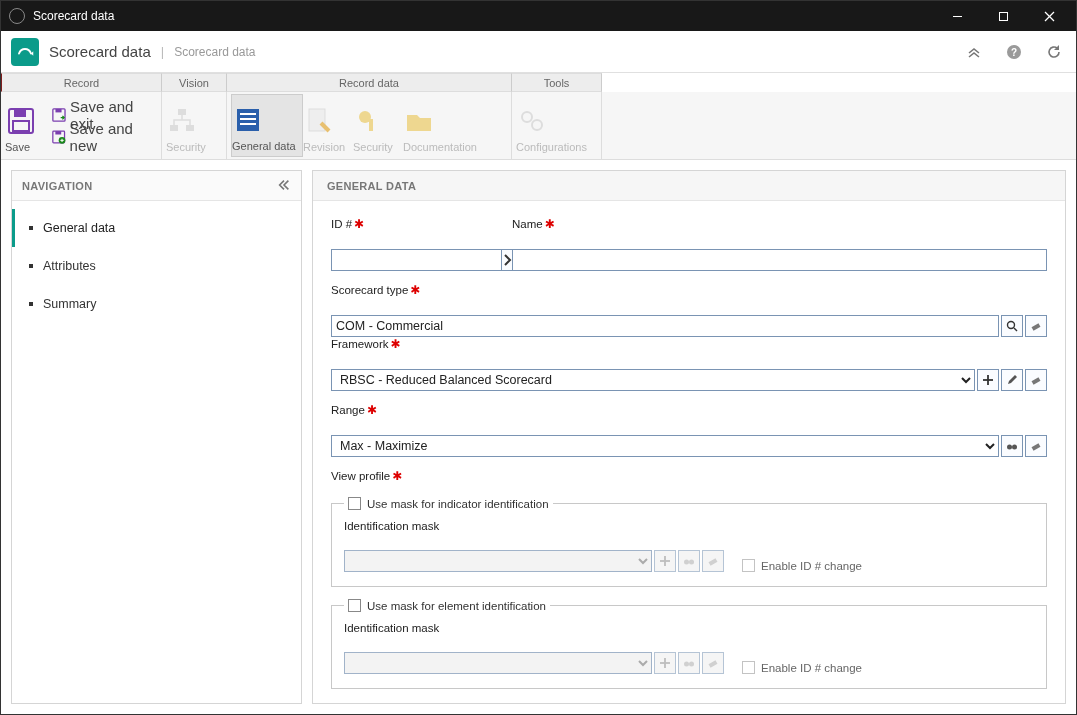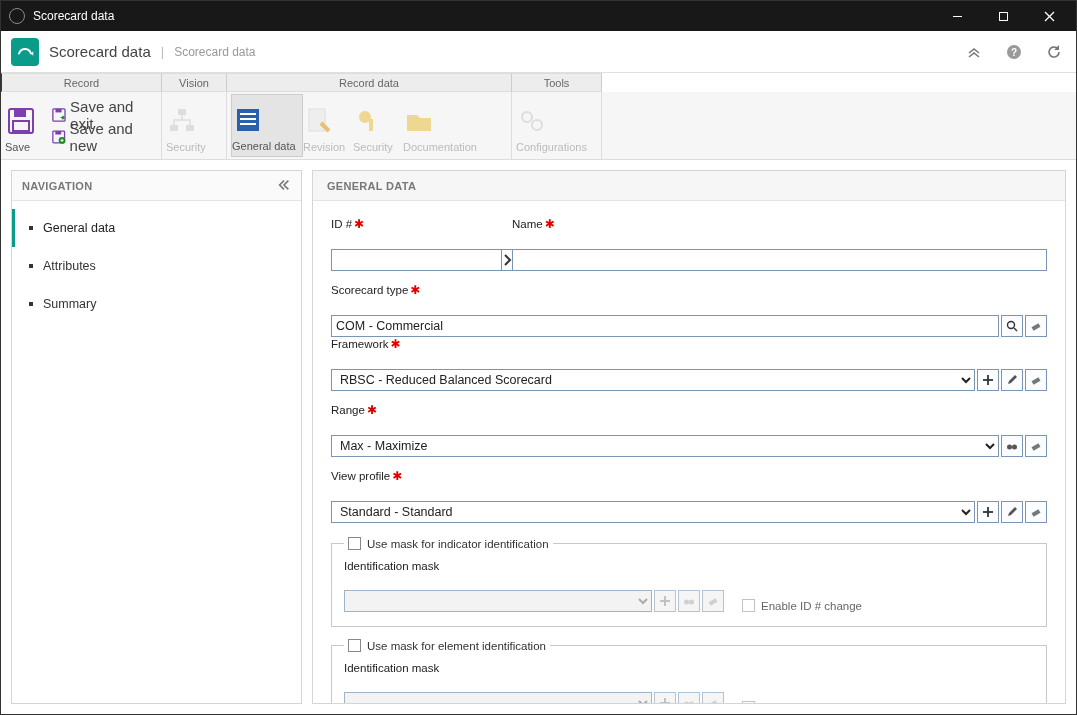--- a/index.html
+++ b/index.html
@@ -356,41 +356,20 @@
                 </svg>
             </span>
           </div>
         </div>
 
         <div class="form-field" style="margin-bottom:14px">
           <label>
               <span>View profile</span>
               <span class="req">✱</span>
             </label>
-          <div class="input-group">
-            <select class="input">
-              <option>Standard - Standard</option>
-            </select>
-            <span class="icon-btn">
-              <svg viewBox="0 0 12 12">
-                  <line x1="6" y1="1" x2="6" y2="11" stroke="#333" stroke-width="1.8"></line>
-                  <line x1="1" y1="6" x2="11" y2="6" stroke="#333" stroke-width="1.8"></line>
-                </svg>
-            </span>
-            <span class="icon-btn">
-              <svg viewBox="0 0 12 12">
-                  <path d="M2 10l1-3 6-6 2 2-6 6z" fill="#555"></path>
-                </svg>
-            </span>
-            <span class="icon-btn">
-              <svg viewBox="0 0 12 12">
-                  <rect x="2" y="5" width="8" height="4" transform="rotate(-30 6 7)" fill="#777"></rect>
-                </svg>
-            </span>
-          </div>
         </div>
 
         <fieldset class="mask">
           <legend>
             <span class="chk"></span>
             <span>Use mask for indicator identification</span>
           </legend>
           <div class="mask-row">
             <div class="form-field" style="width:380px">
               <label>Identification mask</label>

